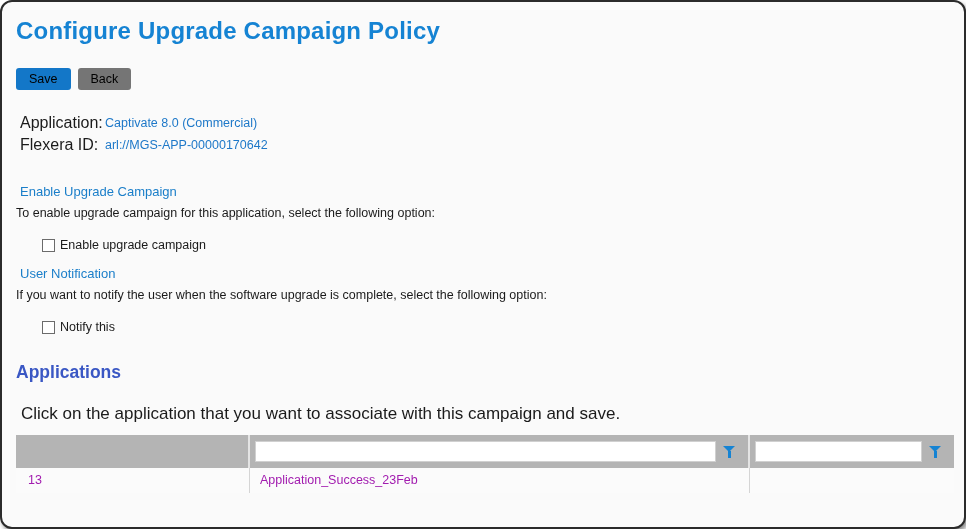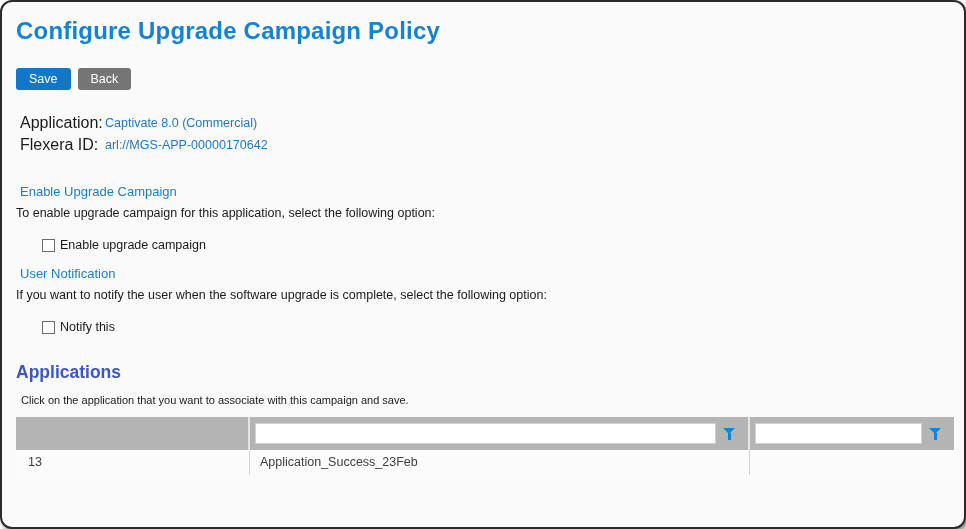--- a/index.html
+++ b/index.html
@@ -27,21 +27,21 @@
     line-height: 28px;
   }
 
   .toolbar { margin-top: 23px; display: flex; gap: 7px; }
   .btn {
     display: inline-block;
     height: 22px;
     padding: 0 13px;
     border: none;
     border-radius: 3px;
-    color: #ffffff;
+    color: #000000;
     font-family: "Liberation Sans", sans-serif;
     font-size: 12.5px;
     line-height: 22px;
     cursor: pointer;
   }
   .btn-save { background: #1377c8; }
   .btn-back { background: #757575; }
 
   .info-block { margin-top: 25px; margin-left: 4px; }
   .info-row { display: flex; margin-bottom: 7px; height: 15px; align-items: center; }
@@ -78,24 +78,24 @@
   }
   .checkbox-label { margin-left: 5px; color: #1a1a1a; font-size: 12.5px; }
 
   .apps-heading {
     margin-top: 27px;
     color: #3a57c4;
     font-size: 17.5px;
     font-weight: bold;
   }
   .apps-desc {
-    margin-top: 11px;
+    margin-top: 21px;
     margin-left: 5px;
     color: #1a1a1a;
-    font-size: 11px;
+    font-size: 17px;
   }
 
   .grid { margin-top: 11px; width: 938px; font-size: 12.5px; }
   .grid-row { display: flex; width: 100%; }
   .col-id { width: 234px; }
   .col-title { width: 500px; }
   .col-desc { width: 204px; }
 
   .grid-header { background: #777777; height: 27px; }
   .grid-header .cell {
@@ -155,21 +155,21 @@
     top: 6px;
     width: 3px;
     height: 7px;
     background: #1583d3;
   }
 
   .grid-body .grid-row { height: 25px; cursor: pointer; }
   .grid-body .cell {
     line-height: 25px;
     padding-left: 12px;
-    color: #404040;
+    color: #a21caf;
     border-right: 1px solid #d5d5d5;
     overflow: hidden;
     white-space: nowrap;
   }
   .grid-body .cell:last-child { border-right: none; }
   .grid-body .col-title { padding-left: 10px; }
   .row-odd { background: #fbfbfb; }
   .row-even { background: #e6e6e6; }
 </style>
 </head>

